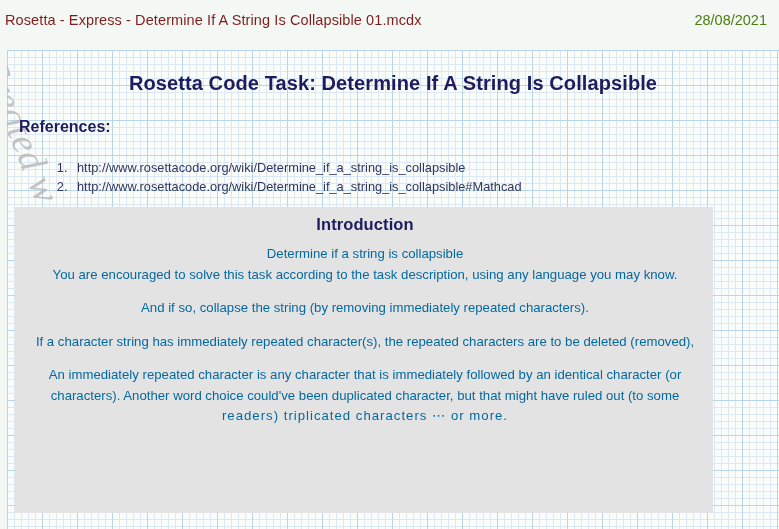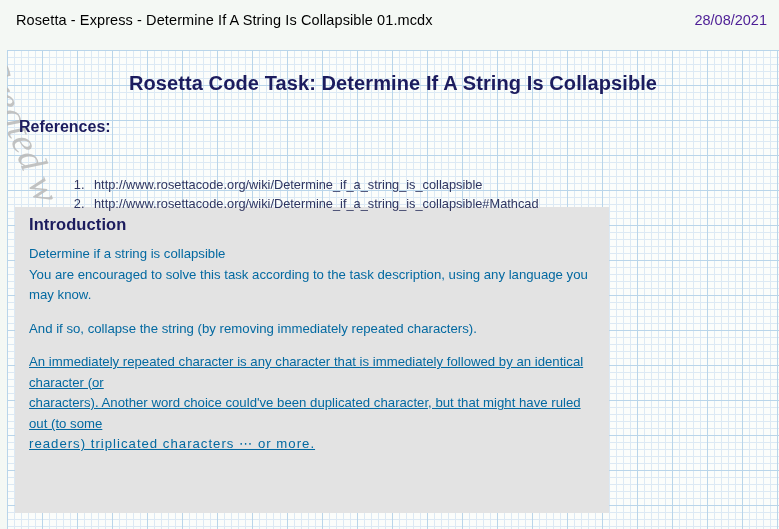--- a/index.html
+++ b/index.html
@@ -21,33 +21,33 @@
     left: 0;
     top: 0;
     width: 779px;
     height: 50px;
     background: #f4f8f4;
     z-index: 6;
     box-sizing: border-box;
   }
   #doc-header .hdr-title {
     position: absolute;
-    left: 16px;
+    left: 5px;
     top: 12px;
     font-size: 14.5px;
-    color: #000000;
+    color: #7f1d1d;
     letter-spacing: 0.1px;
     white-space: nowrap;
   }
   #doc-header .hdr-date {
     position: absolute;
     right: 12px;
     top: 12px;
     font-size: 14.5px;
-    color: #4c1d95;
+    color: #4d7c0f;
     white-space: nowrap;
     text-align: right;
   }
 
   
   #worksheet {
     position: absolute;
     left: 7px;
     top: 50px;
     width: 772px;
@@ -119,21 +119,21 @@
     z-index: 4;
   }
   #references-heading .colon {
     font-weight: bold;
     color: #1c1c5e;
   }
   #references-list {
     position: absolute;
     left: 40px;
     top: 108px;
-    margin: 17px;
+    margin: 0;
     padding: 0 0 0 24px;
     list-style: decimal;
     z-index: 4;
     color: #2f3560;
     font-size: 12.8px;
   }
   #references-list li {
     line-height: 19px;
     padding-left: 6px;
     white-space: nowrap;
@@ -141,44 +141,44 @@
   #references-list li .ref-link {
     color: #2f3560;
     text-decoration: none;
   }
 
   
   #intro-panel {
     position: absolute;
     left: 8px;
     top: 157px;
-    width: 594px;
+    width: 698px;
     height: 306px;
     background: #e3e3e3;
     z-index: 3;
     box-sizing: border-box;
     padding: 8px 12px 0 12px;
     overflow: hidden;
+    text-align: center;
   }
   #intro-heading {
     font-size: 16.5px;
     font-weight: bold;
     color: #1c1c5e;
     margin: 0 0 10px 2px;
     letter-spacing: 0.1px;
   }
   .intro-para {
     font-size: 13.2px;
     line-height: 20.5px;
     color: #0369a1;
     margin: 0 0 13px 2px;
   }
   .intro-para.tight {
     margin-bottom: 8px;
-    text-decoration: underline;
   }
   .intro-para .nbline {
     display: block;
   }
   .ellipsis-glyph {
     letter-spacing: 1px;
   }
 </style>
 </head>
 <body>
@@ -215,20 +215,21 @@
       <span class="nbline">Determine if a string is collapsible</span>
       <span class="nbline">You are encouraged to solve this task according to the task description, using any language you may know.</span>
     </p>
 
 
     <p class="intro-para">
       <span class="nbline">And if so, collapse the string (by removing immediately repeated characters).</span>
     </p>
 
     <p class="intro-para">
+      <span class="nbline">If a character string has immediately repeated character(s), the repeated characters are to be deleted (removed),</span>
     </p>
 
     <p class="intro-para tight">
       <span class="nbline">An immediately repeated character is any character that is immediately followed by an identical character (or</span>
       <span class="nbline">characters).   Another word choice could've been duplicated character,   but that might have ruled out (to some</span>
       <span class="nbline ellipsis-glyph">readers) triplicated characters  ⋯   or more.</span>
     </p>
   </div>
 
 </div>

